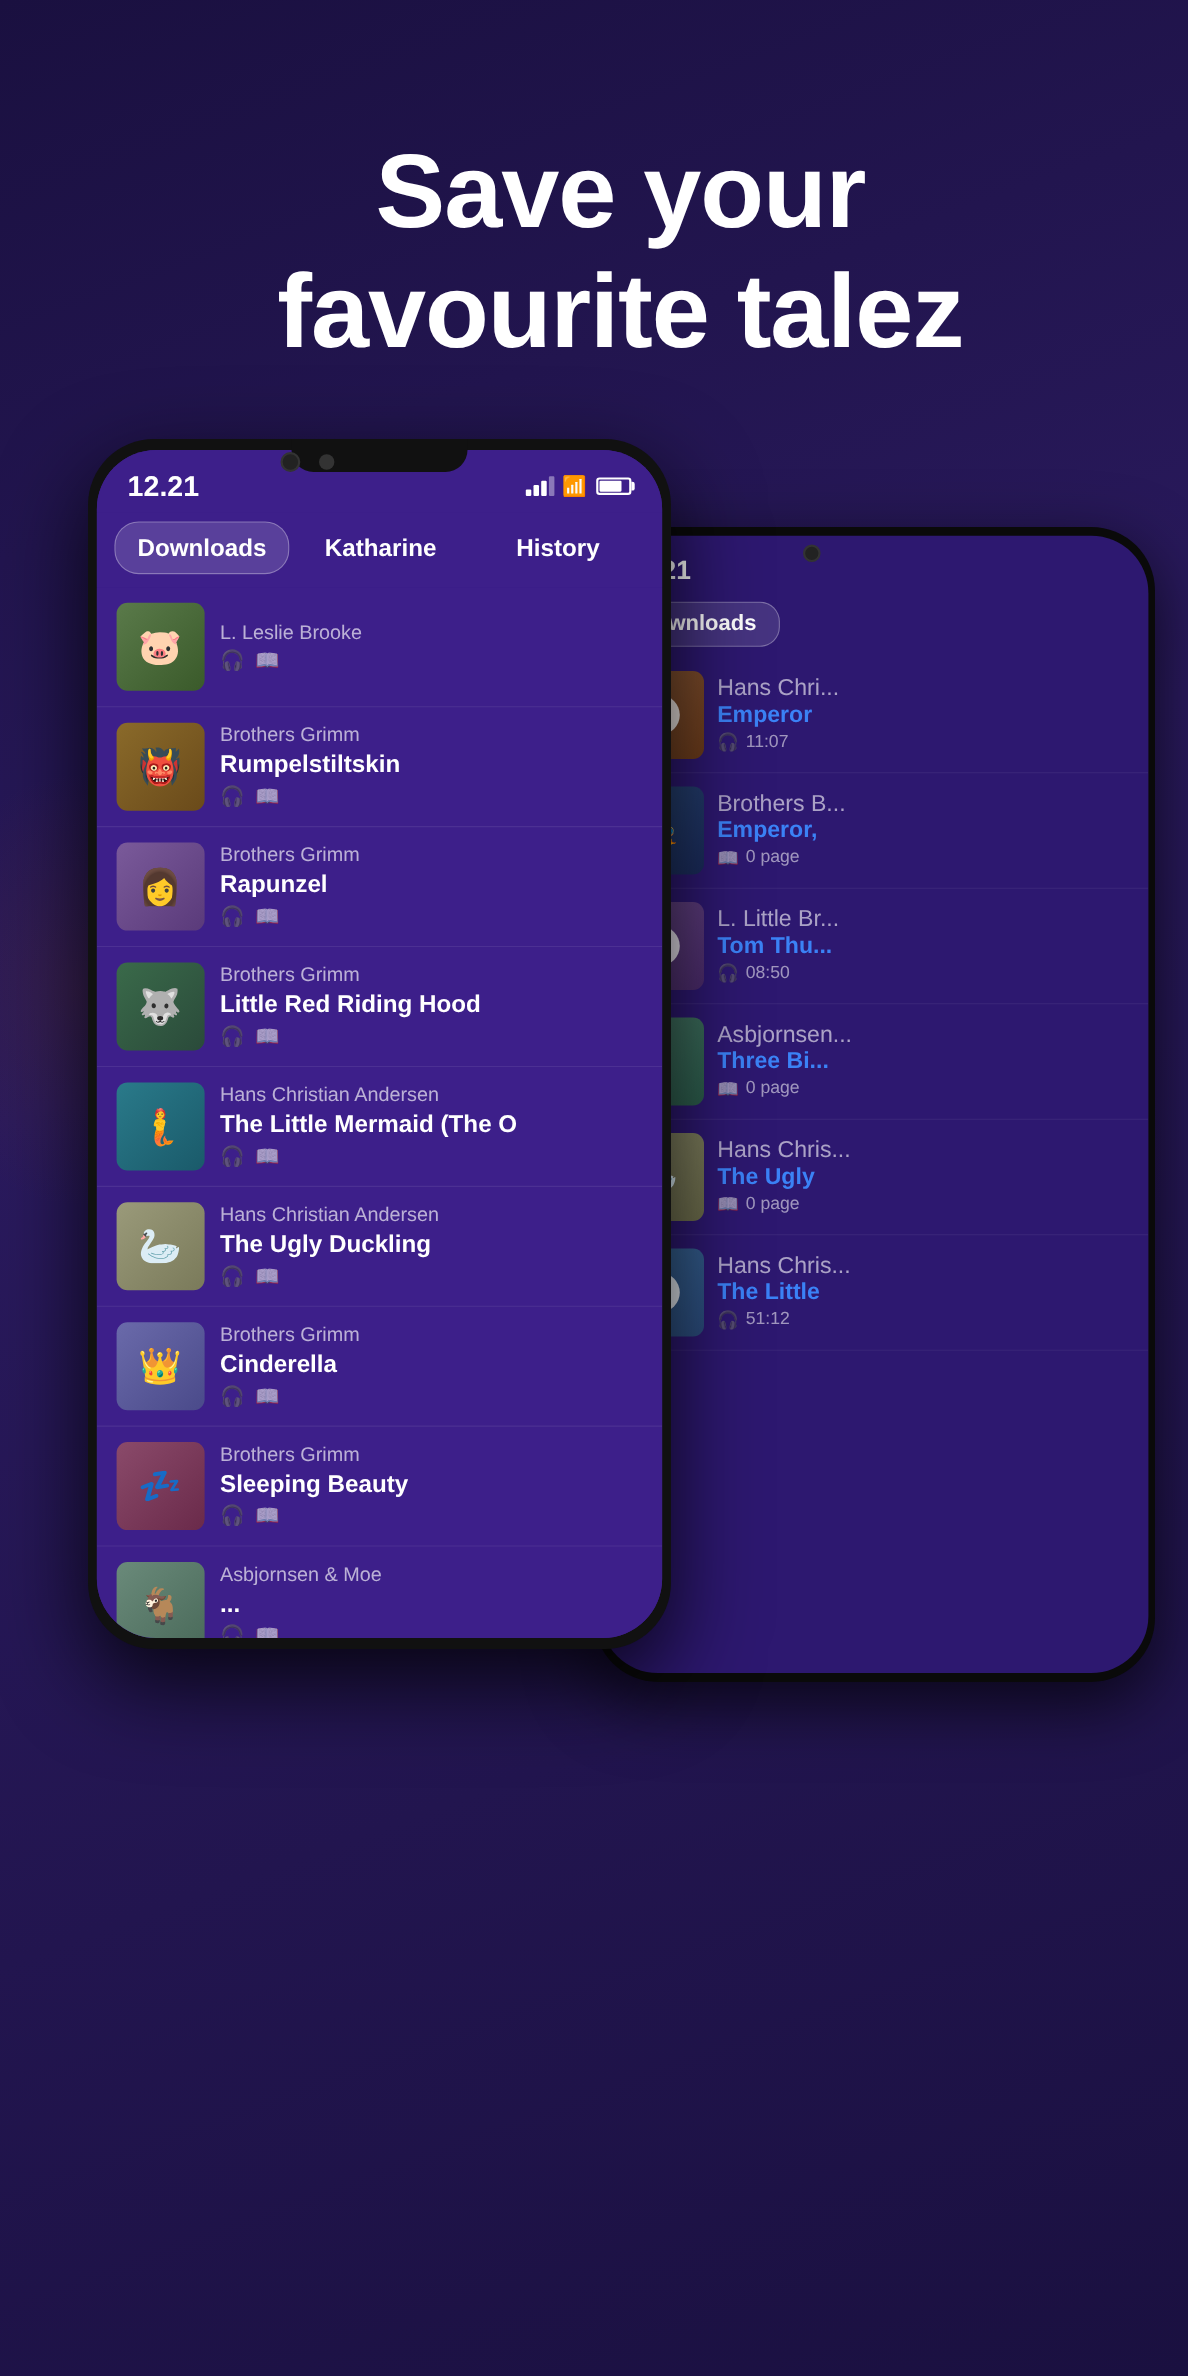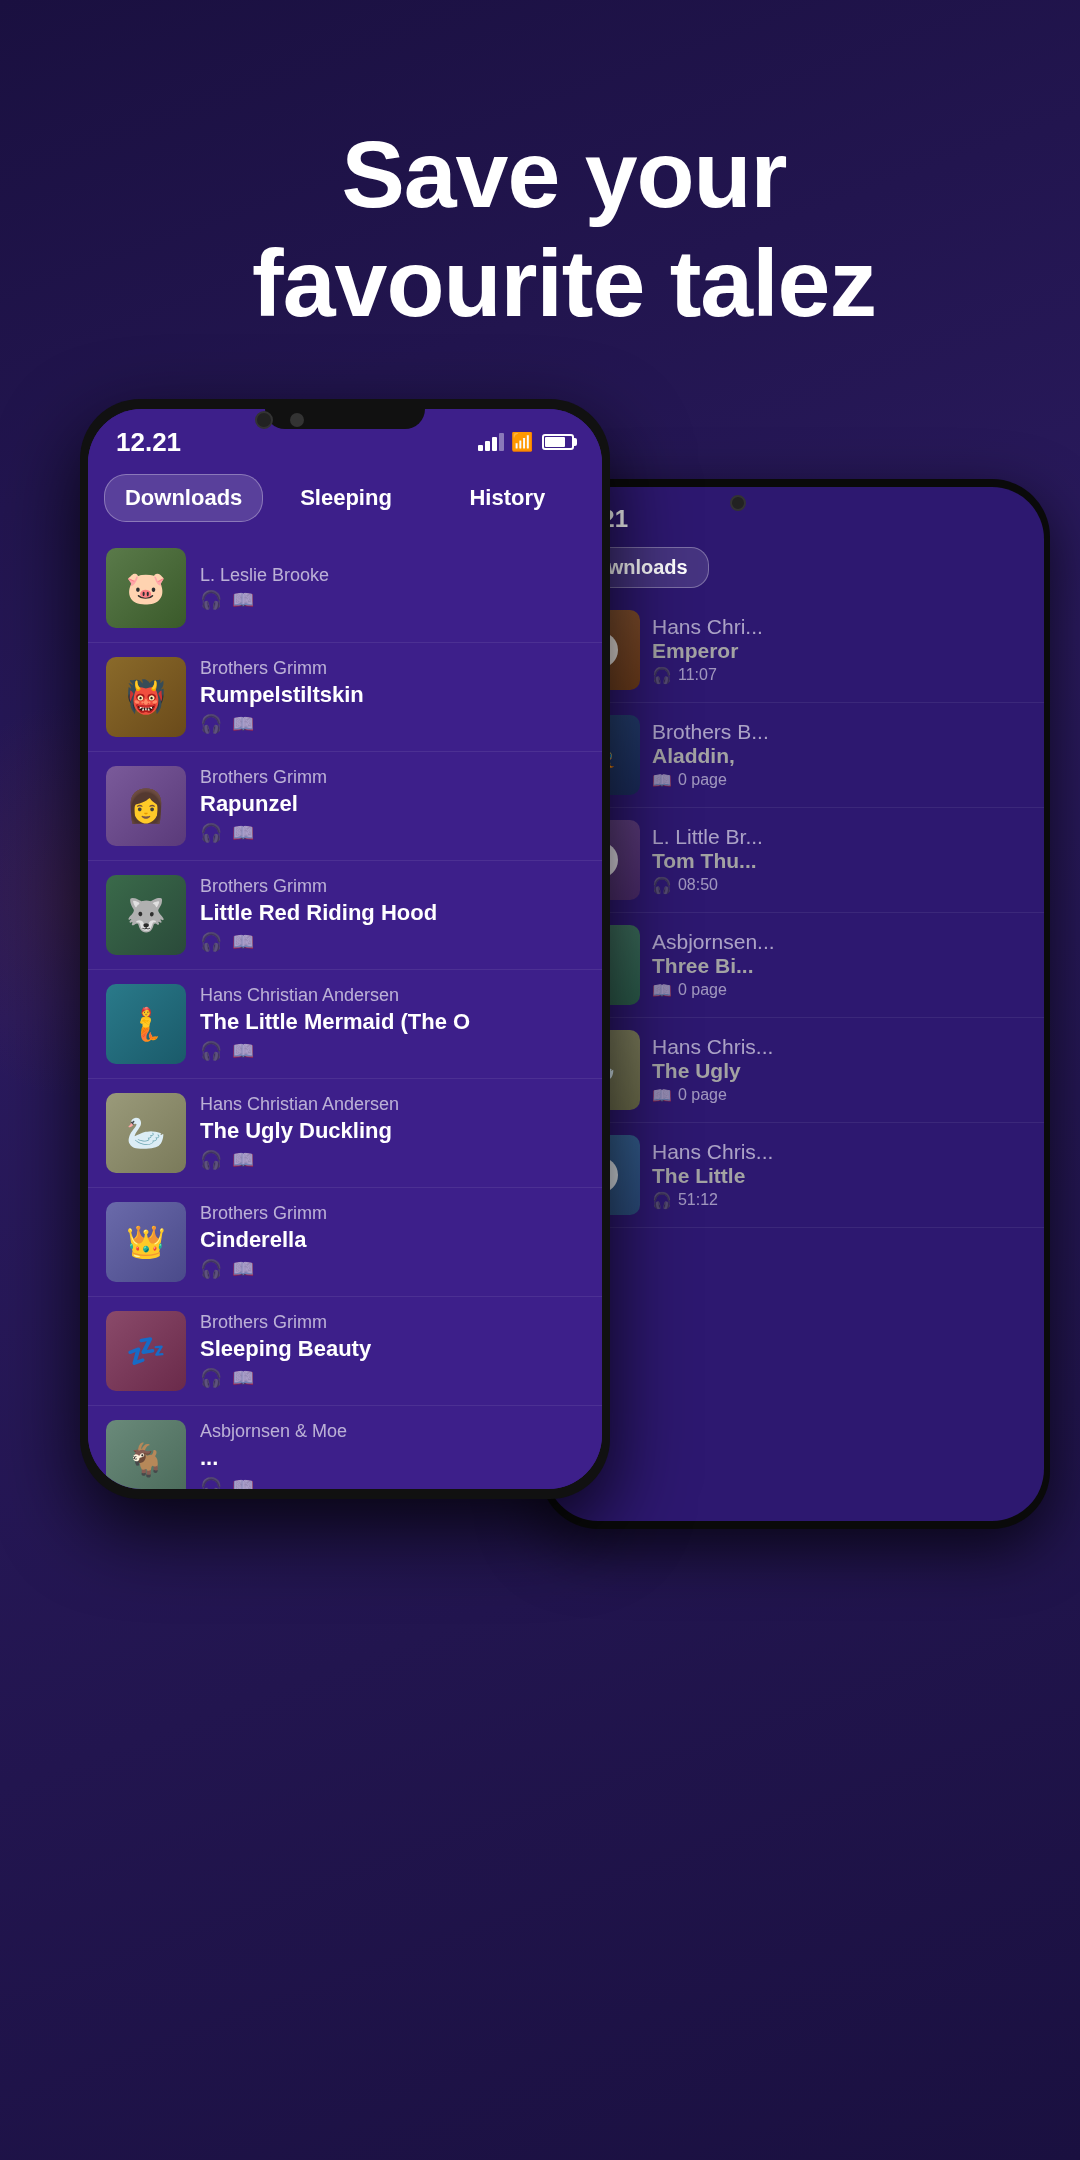--- a/index.html
+++ b/index.html
@@ -322,21 +322,21 @@
     .phone-2-author {
       font-size: 21px;
       color: rgba(255,255,255,0.6);
       white-space: nowrap;
       overflow: hidden;
       text-overflow: ellipsis;
     }
     .phone-2-title {
       font-size: 21px;
       font-weight: 700;
-      color: #a3a3a3;
+      color: #3b82f6;
       white-space: nowrap;
       overflow: hidden;
       text-overflow: ellipsis;
     }
     .phone-2-meta {
       display: flex;
       gap: 6px;
       align-items: center;
       margin-top: 3px;
     }
@@ -386,21 +386,21 @@
       </div>
     </div>
   </div>
           <div class="phone-2-item">
     <div class="phone-2-thumb" style="background:linear-gradient(135deg, #2a4a7a, #1a2a5a); font-size:26px;">
       <span>🧞</span>
 
     </div>
     <div class="phone-2-info">
       <div class="phone-2-author">Brothers B...</div>
-      <div class="phone-2-title">Aladdin,</div>
+      <div class="phone-2-title">Emperor,</div>
       <div class="phone-2-meta">
         <span>📖</span>
         <span>0 page</span>
       </div>
     </div>
   </div>
           <div class="phone-2-item">
     <div class="phone-2-thumb" style="background:linear-gradient(135deg, #6a4a8a, #4a2a6a); font-size:26px;">
 
       <div class="play-btn">
@@ -481,21 +481,21 @@
           </div>
           <span class="wifi-icon">📶</span>
           <div class="battery">
             <div class="battery-fill"></div>
           </div>
         </div>
       </div>
 
       <div class="tabs-bar" id="phone1-tabs">
           <button class="tab-btn active">Downloads</button>
-          <button class="tab-btn">Sleeping</button>
+          <button class="tab-btn">Katharine</button>
           <button class="tab-btn">History</button>
         </div>
 
       <div class="story-list" id="phone1-list">
           <div class="story-item">
     <div class="story-thumb" style="background:linear-gradient(135deg, #5a7a4a, #3a5a2a); font-size:32px;">
       🐷
     </div>
     <div class="story-info">
       <div class="story-author">L. Leslie Brooke</div>

